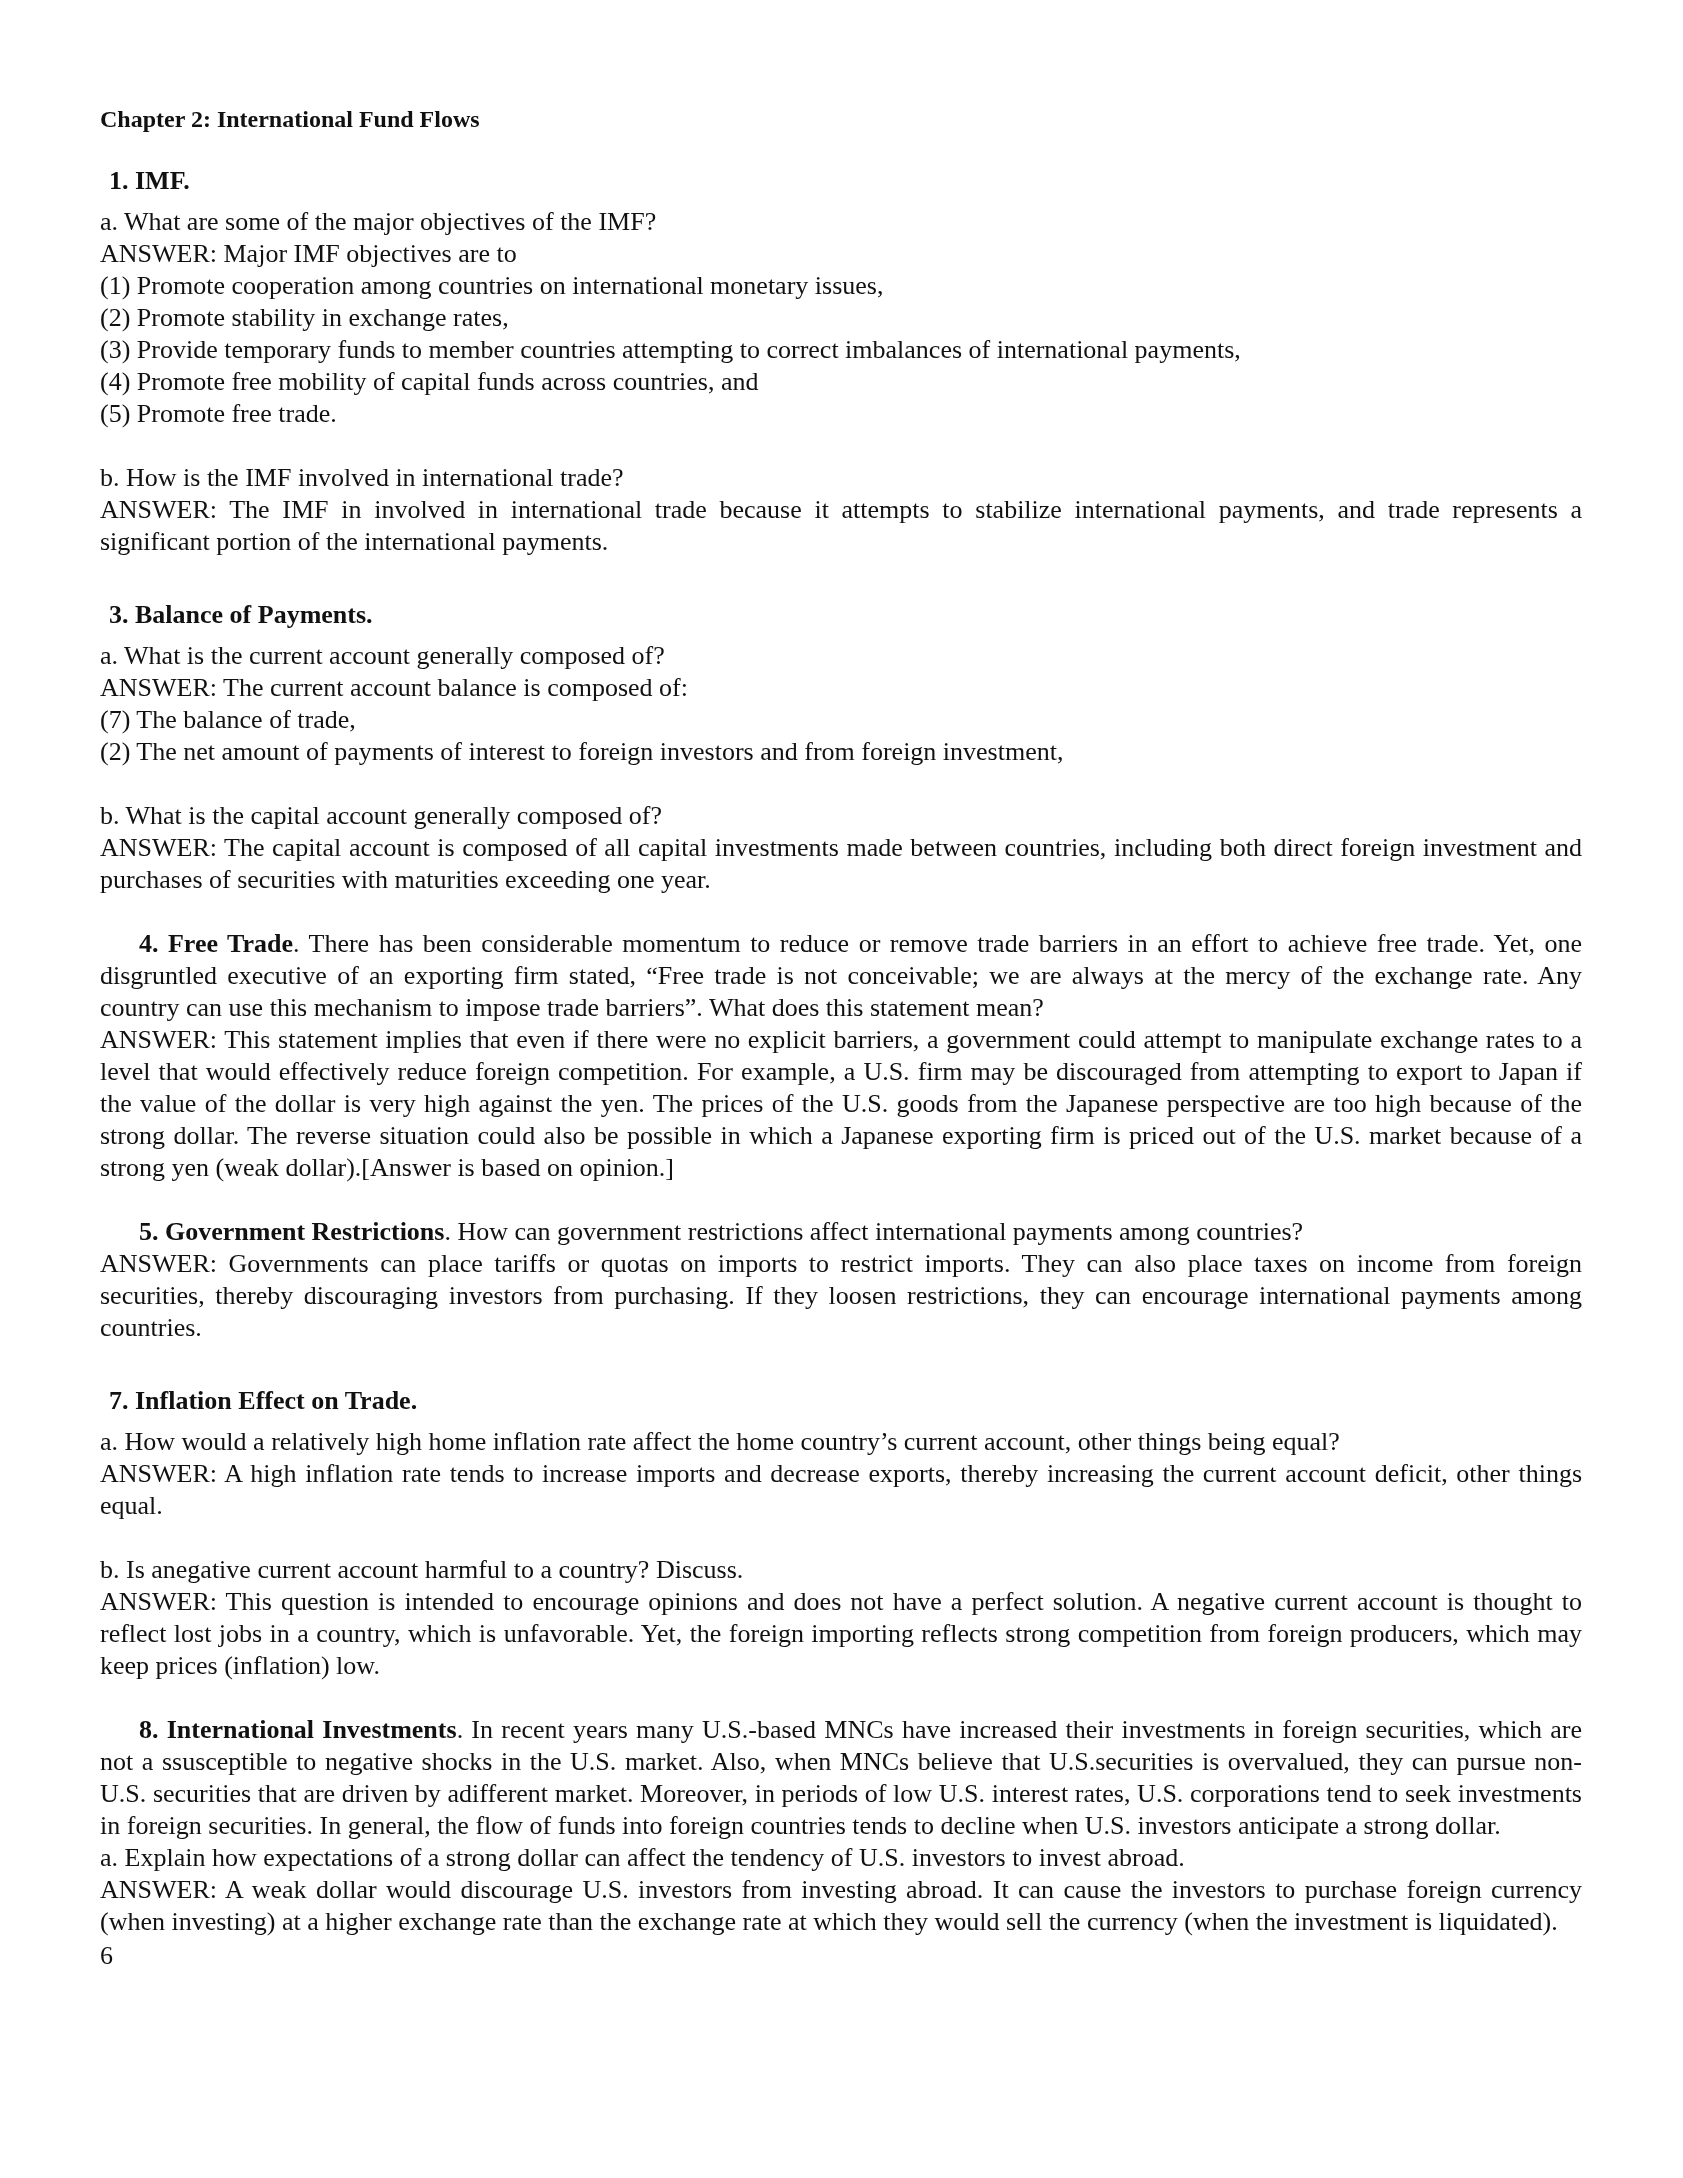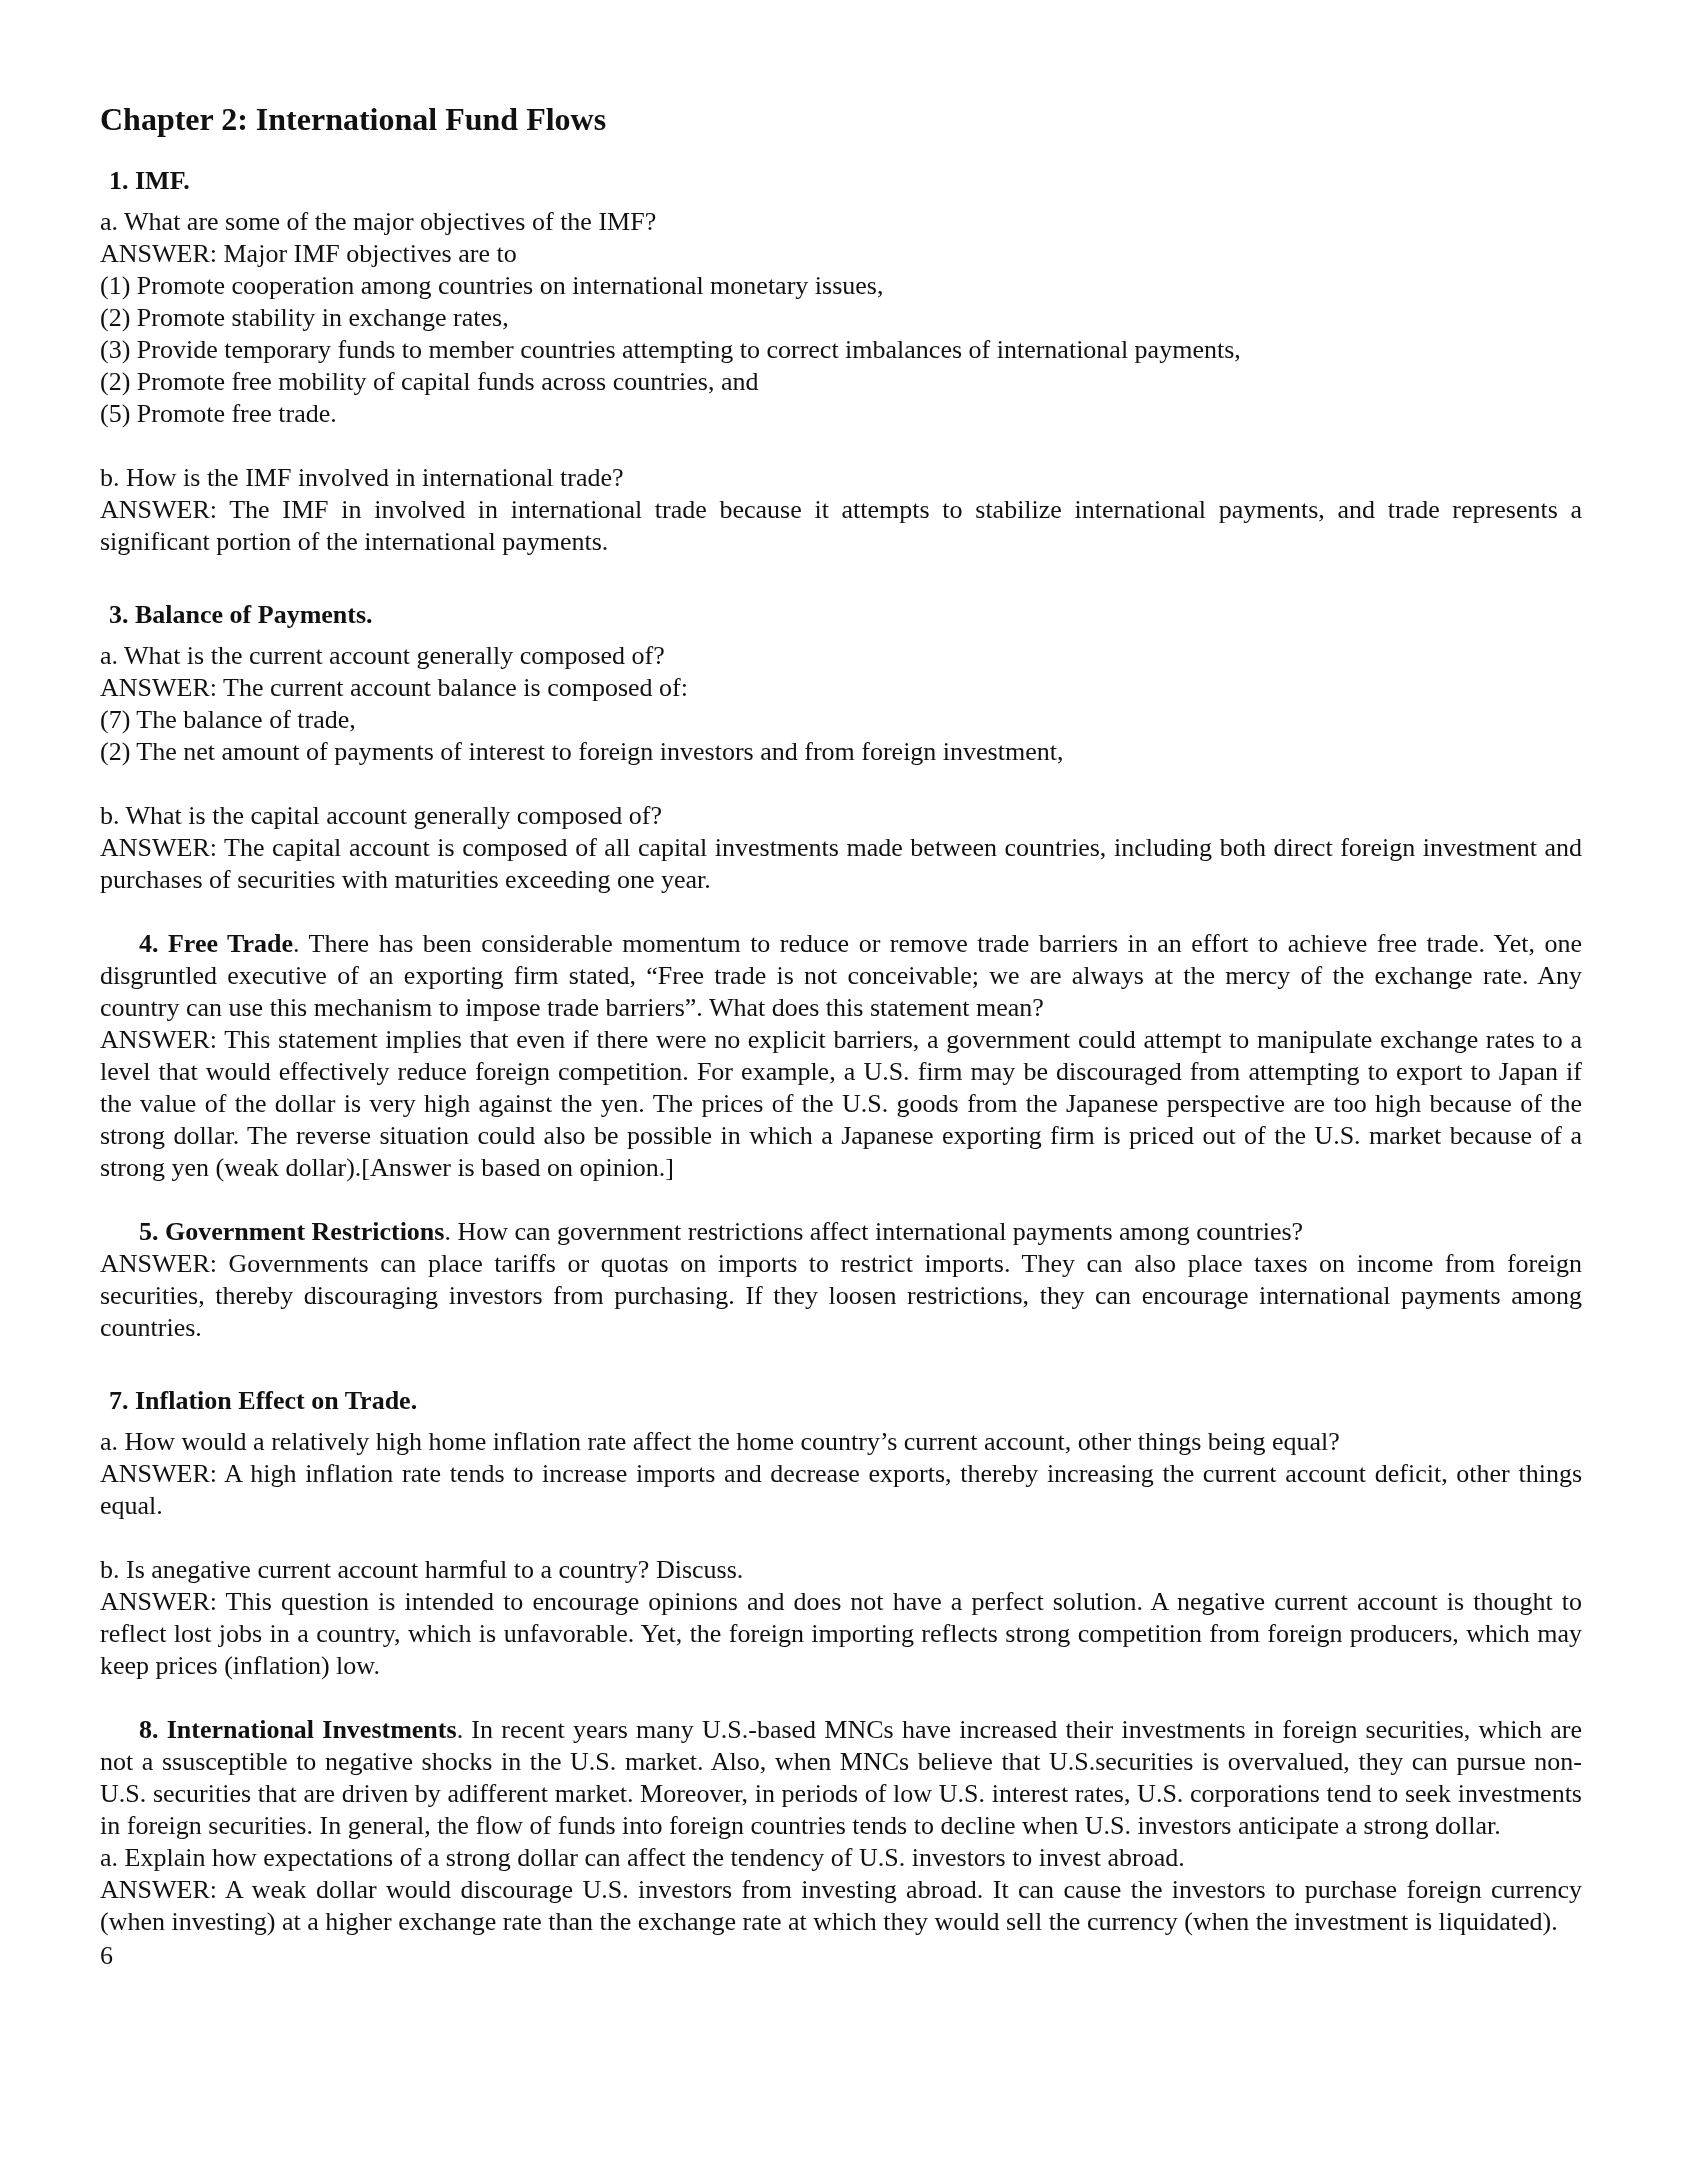--- a/index.html
+++ b/index.html
@@ -2,21 +2,21 @@
 <html><head>
 <meta charset="utf-8">
 <style>
   html, body { margin: 0; padding: 0; background: #ffffff; }
   body { width: 1683px; height: 2178px; position: relative; overflow: hidden; }
   .page {
     position: absolute; left: 100px; top: 97px; width: 1482px;
     font-family: "Liberation Serif", "DejaVu Serif", serif;
     color: #111111; font-size: 26px; line-height: 32px;
   }
-  .title { font-weight: bold; font-size: 32px; line-height: 44px; margin: 0 0 24px 0; }
+  .title { font-weight: bold; font-size: 24px; line-height: 44px; margin: 0 0 24px 0; }
   .sec-head { font-weight: bold; margin: 9px; }
   p { margin: 0; }
   .just { text-align: justify; text-align-last: left; }
   .gap { height: 32px; }
   .lead { font-weight: bold; margin-left: 39px; }
   .page-num { margin-top: 2px; }
 </style>
 </head>
 <body>
 
@@ -24,21 +24,21 @@
 
   <h1 class="title">Chapter 2: International Fund Flows</h1>
 
   <section>
     <p class="sec-head">1. IMF.</p>
     <p>a. What are some of the major objectives of the IMF?</p>
     <p>ANSWER: Major IMF objectives are to</p>
     <p>(1) Promote cooperation among countries on international monetary issues,</p>
     <p>(2) Promote stability in exchange rates,</p>
     <p>(3) Provide temporary funds to member countries attempting to correct imbalances of international payments,</p>
-    <p>(2) Promote free mobility of capital funds across countries, and</p>
+    <p>(4) Promote free mobility of capital funds across countries, and</p>
     <p>(5) Promote free trade.</p>
     <div class="gap"></div>
     <p>b. How is the IMF involved in international trade?</p>
     <p class="just">ANSWER: The IMF in involved in international trade because it attempts to stabilize international payments, and trade represents a significant portion of the international payments.</p>
   </section>
   <div class="gap"></div>
 
   <section>
     <p class="sec-head">3. Balance of Payments.</p>
     <p>a. What is the current account generally composed of?</p>

